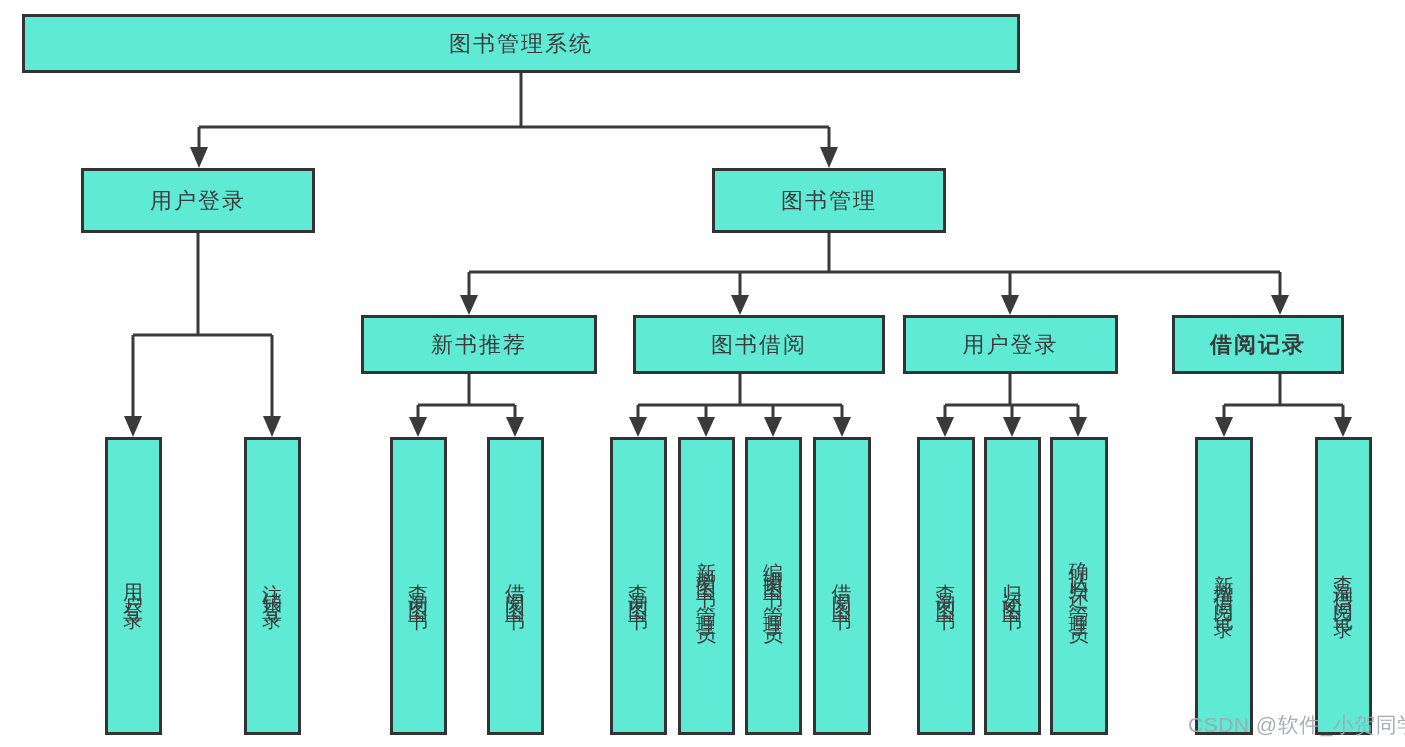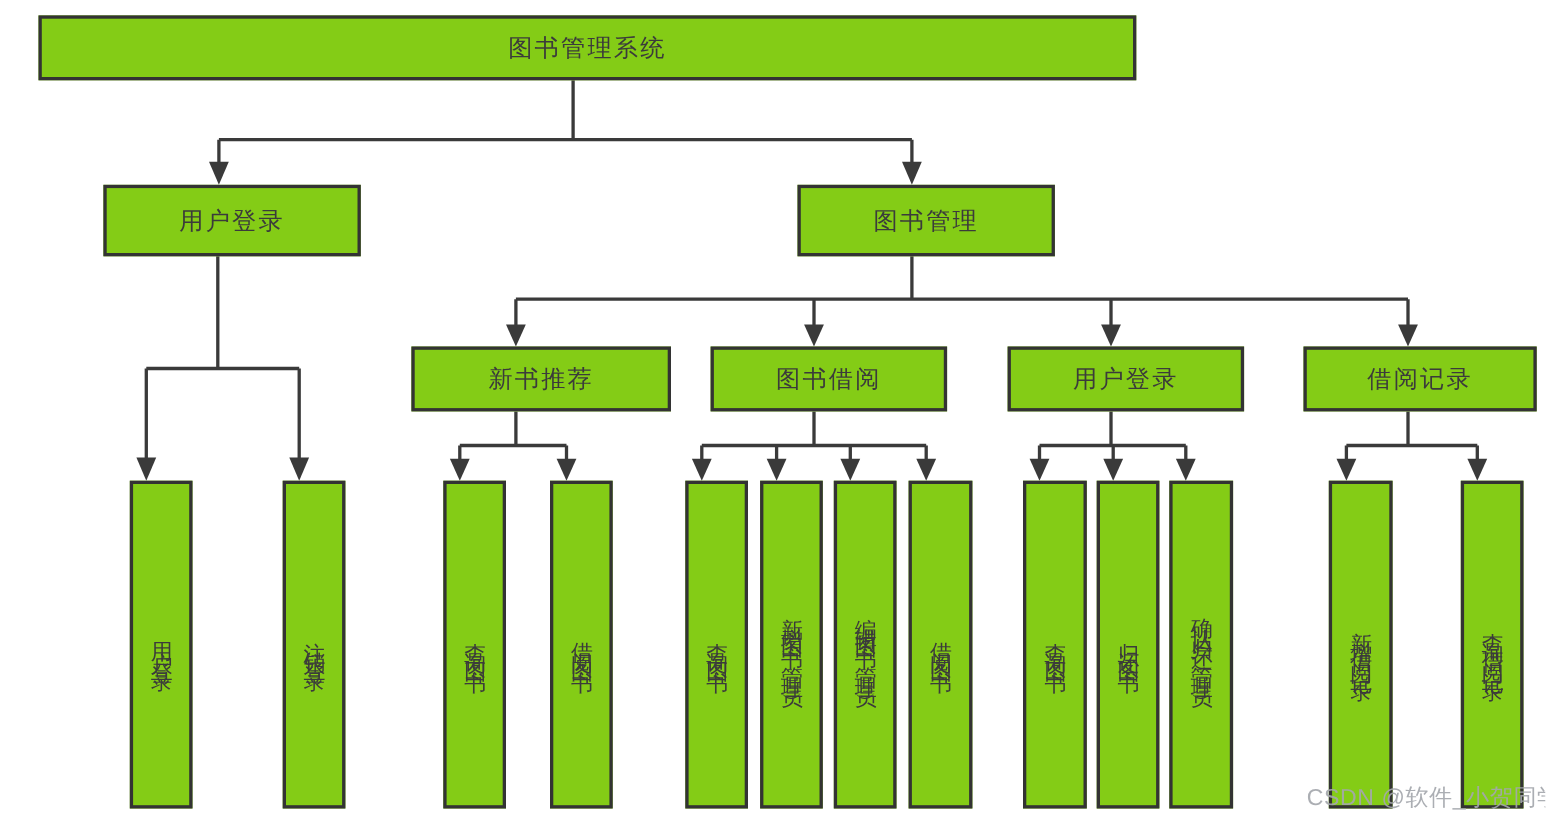--- a/index.html
+++ b/index.html
@@ -7,29 +7,28 @@
     position:relative;
     width:1405px;height:747px;
     background:#ffffff;
     font-family:"Liberation Sans","DejaVu Sans",sans-serif;
     overflow:hidden;
   }
   #wires{position:absolute;left:0;top:0;z-index:1;}
   .node{
     position:absolute;
     box-sizing:border-box;
-    background:#84cc16;
+    background:#5eead4;
     border:3px solid #333333;
     display:flex;
     align-items:center;
     justify-content:center;
     color:#3b3b3b;
     z-index:2;
     text-align:center;
-    margin-left:13px;
   }
   .hbox{
     font-size:22px;
     letter-spacing:2px;
     white-space:nowrap;
   }
   .vbox{
     writing-mode:vertical-rl;
     text-orientation:mixed;
     font-size:20px;
@@ -89,23 +88,23 @@
       <polygon points="1334,417 1352,417 1343,437"></polygon>
     </g>
   </svg>
 
   <div class="node hbox" style="left:22px;top:14px;width:998px;height:59px;">图书管理系统</div>
 
   <div class="node hbox" style="left:81px;top:168px;width:234px;height:65px;">用户登录</div>
   <div class="node hbox" style="left:712px;top:168px;width:234px;height:65px;font-family:Liberation Mono, monospace;">图书管理</div>
 
   <div class="node hbox" style="left:361px;top:315px;width:236px;height:59px;">新书推荐</div>
-  <div class="node hbox" style="left:633px;top:315px;width:215px;height:59px;">图书借阅</div>
+  <div class="node hbox" style="left:633px;top:315px;width:252px;height:59px;">图书借阅</div>
   <div class="node hbox" style="left:903px;top:315px;width:215px;height:59px;">用户登录</div>
-  <div class="node hbox" style="left:1172px;top:315px;width:212px;height:59px;">借阅记录</div>
+  <div class="node hbox" style="left:1172px;top:315px;width:172px;height:59px;font-weight:bold;">借阅记录</div>
 
   <div class="node vbox" style="left:105px;top:437px;width:57px;height:298px;">用户登录</div>
   <div class="node vbox" style="left:244px;top:437px;width:57px;height:298px;">注销登录</div>
 
   <div class="node vbox" style="left:390px;top:437px;width:57px;height:298px;">查询图书</div>
   <div class="node vbox" style="left:487px;top:437px;width:57px;height:298px;">借阅图书</div>
 
   <div class="node vbox" style="left:610px;top:437px;width:57px;height:298px;">查询图书</div>
   <div class="node vbox" style="left:678px;top:437px;width:57px;height:298px;">新增图书（管理员）</div>
   <div class="node vbox" style="left:745px;top:437px;width:57px;height:298px;">编辑图书（管理员）</div>

